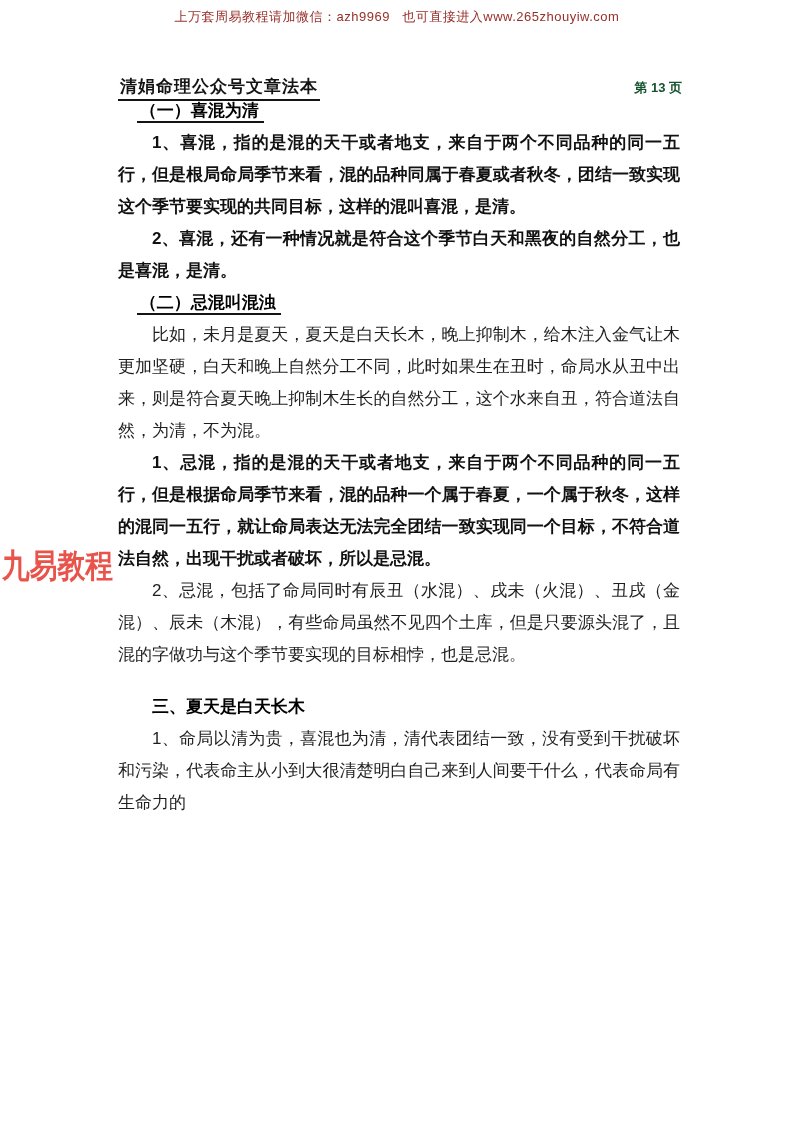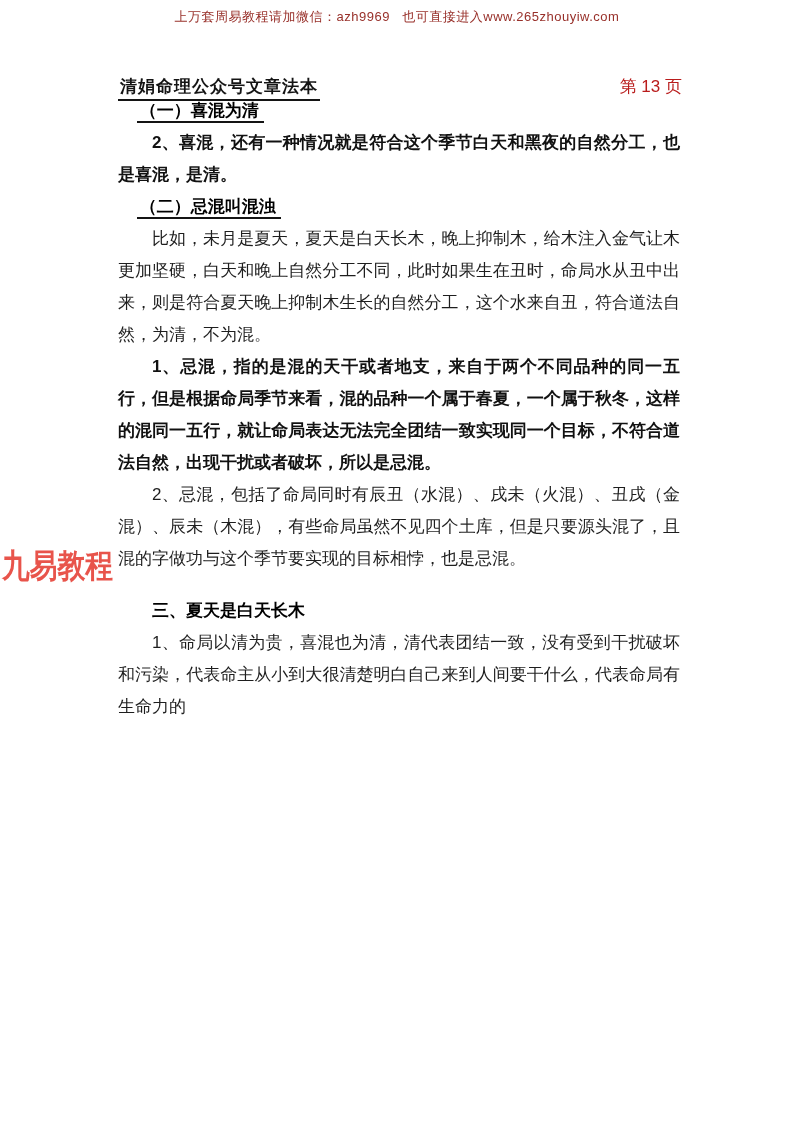--- a/index.html
+++ b/index.html
@@ -37,23 +37,24 @@
   }
   .doc-title {
     font-size: 17px;
     font-weight: bold;
     color: #141414;
     letter-spacing: 1px;
     border-bottom: 2px solid #141414;
     padding: 0 2px 1px 2px;
   }
   .page-num {
-    font-size: 17px;
-    color: #b91c1c;
+    font-size: 13px;
+    color: #14532d;
     white-space: pre;
+    font-weight: bold;
   }
 
   .document-body {
     position: absolute;
     top: 95px;
     left: 118px;
     width: 562px;
     font-size: 17px;
     line-height: 32px;
     color: #1e1e1e;
@@ -93,20 +94,21 @@
 
   <div class="top-banner">上万套周易教程请加微信：azh9969   也可直接进入www.265zhouyiw.com</div>
 
   <div class="page-header">
     <span class="doc-title">清娟命理公众号文章法本</span>
     <span class="page-num">第 13 页</span>
   </div>
 
   <div class="document-body">
       <p class="sec heading-underline"><span class="text-run">（一）喜混为清</span></p>
+      <p class="sec para-bold"><span class="text-run">1、喜混，指的是混的天干或者地支，来自于两个不同品种的同一五行，但是根局命局季节来看，混的品种同属于春夏或者秋冬，团结一致实现这个季节要实现的共同目标，这样的混叫喜混，是清。</span></p>
       <p class="sec para-bold"><span class="text-run">2、喜混，还有一种情况就是符合这个季节白天和黑夜的自然分工，也是喜混，是清。</span></p>
       <p class="sec heading-underline"><span class="text-run">（二）忌混叫混浊</span></p>
       <p class="sec para"><span class="text-run">比如，未月是夏天，夏天是白天长木，晚上抑制木，给木注入金气让木更加坚硬，白天和晚上自然分工不同，此时如果生在丑时，命局水从丑中出来，则是符合夏天晚上抑制木生长的自然分工，这个水来自丑，符合道法自然，为清，不为混。</span></p>
       <p class="sec para-bold"><span class="text-run">1、忌混，指的是混的天干或者地支，来自于两个不同品种的同一五行，但是根据命局季节来看，混的品种一个属于春夏，一个属于秋冬，这样的混同一五行，就让命局表达无法完全团结一致实现同一个目标，不符合道法自然，出现干扰或者破坏，所以是忌混。</span></p>
       <p class="sec para"><span class="text-run">2、忌混，包括了命局同时有辰丑（水混）、戌未（火混）、丑戌（金混）、辰未（木混），有些命局虽然不见四个土库，但是只要源头混了，且混的字做功与这个季节要实现的目标相悖，也是忌混。</span></p>
       <div class="sec spacer"></div>
       <p class="sec heading"><span class="text-run">三、夏天是白天长木</span></p>
       <p class="sec para"><span class="text-run">1、命局以清为贵，喜混也为清，清代表团结一致，没有受到干扰破坏和污染，代表命主从小到大很清楚明白自己来到人间要干什么，代表命局有生命力的</span></p>
     </div>
 

